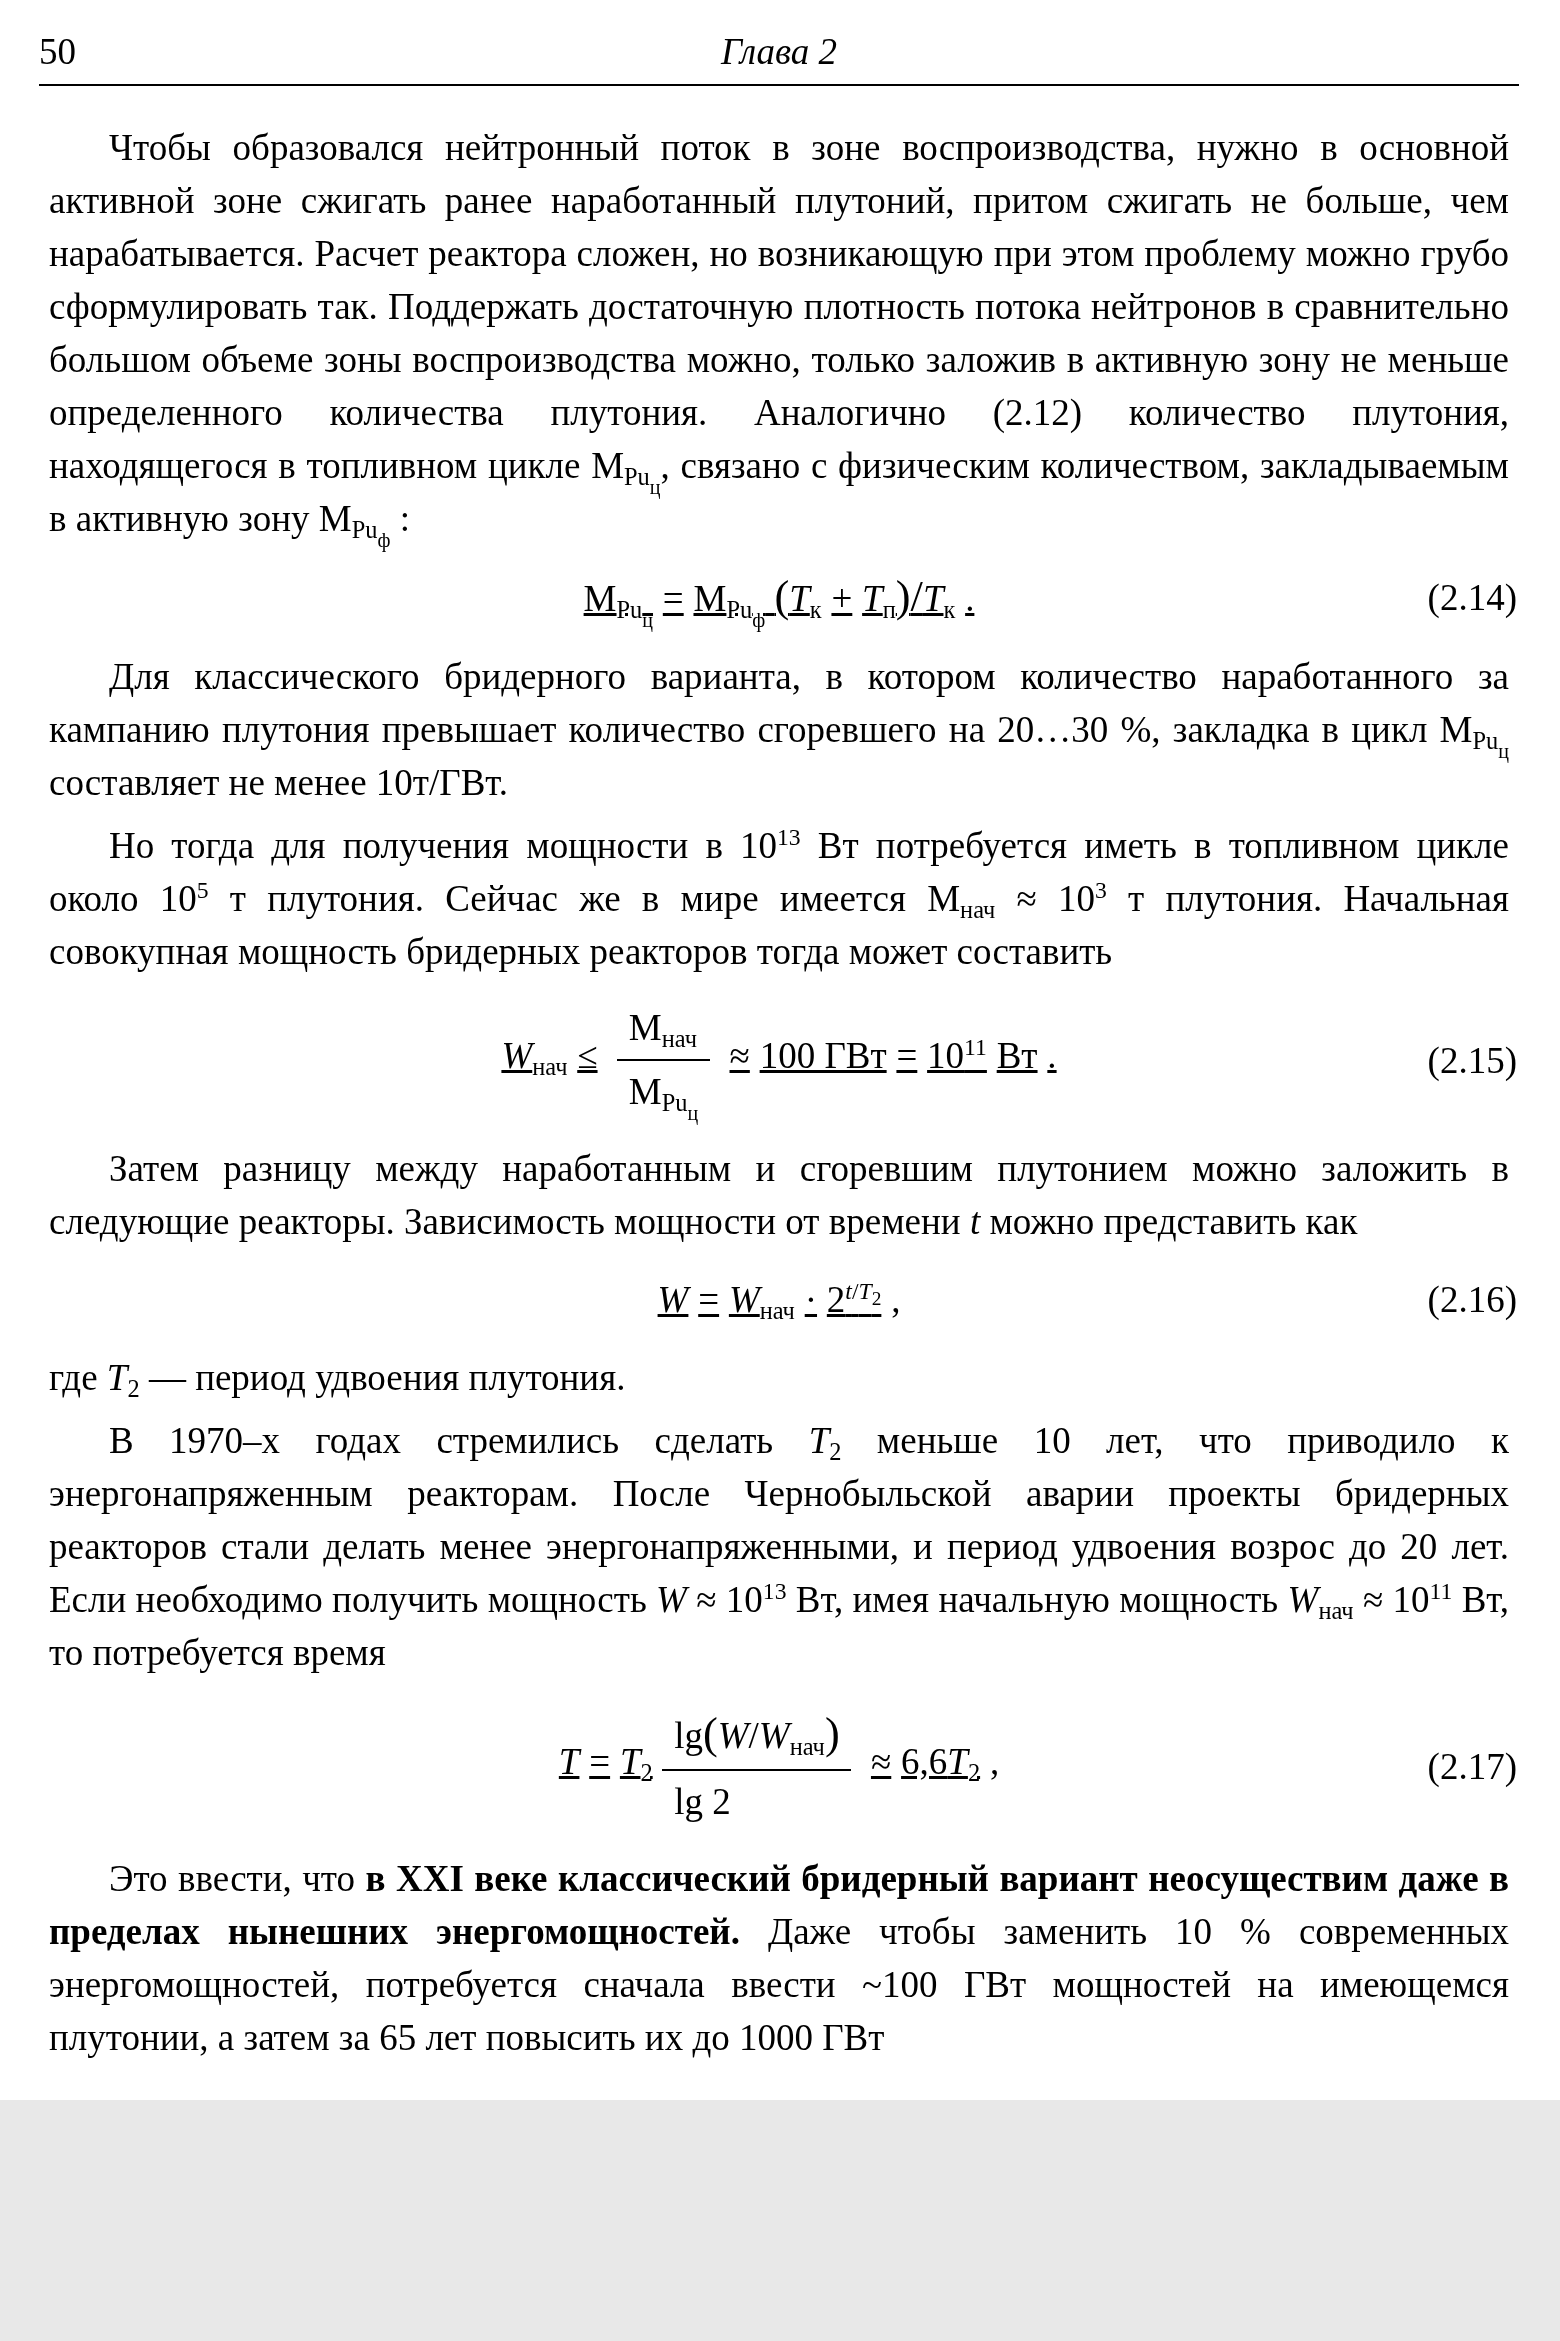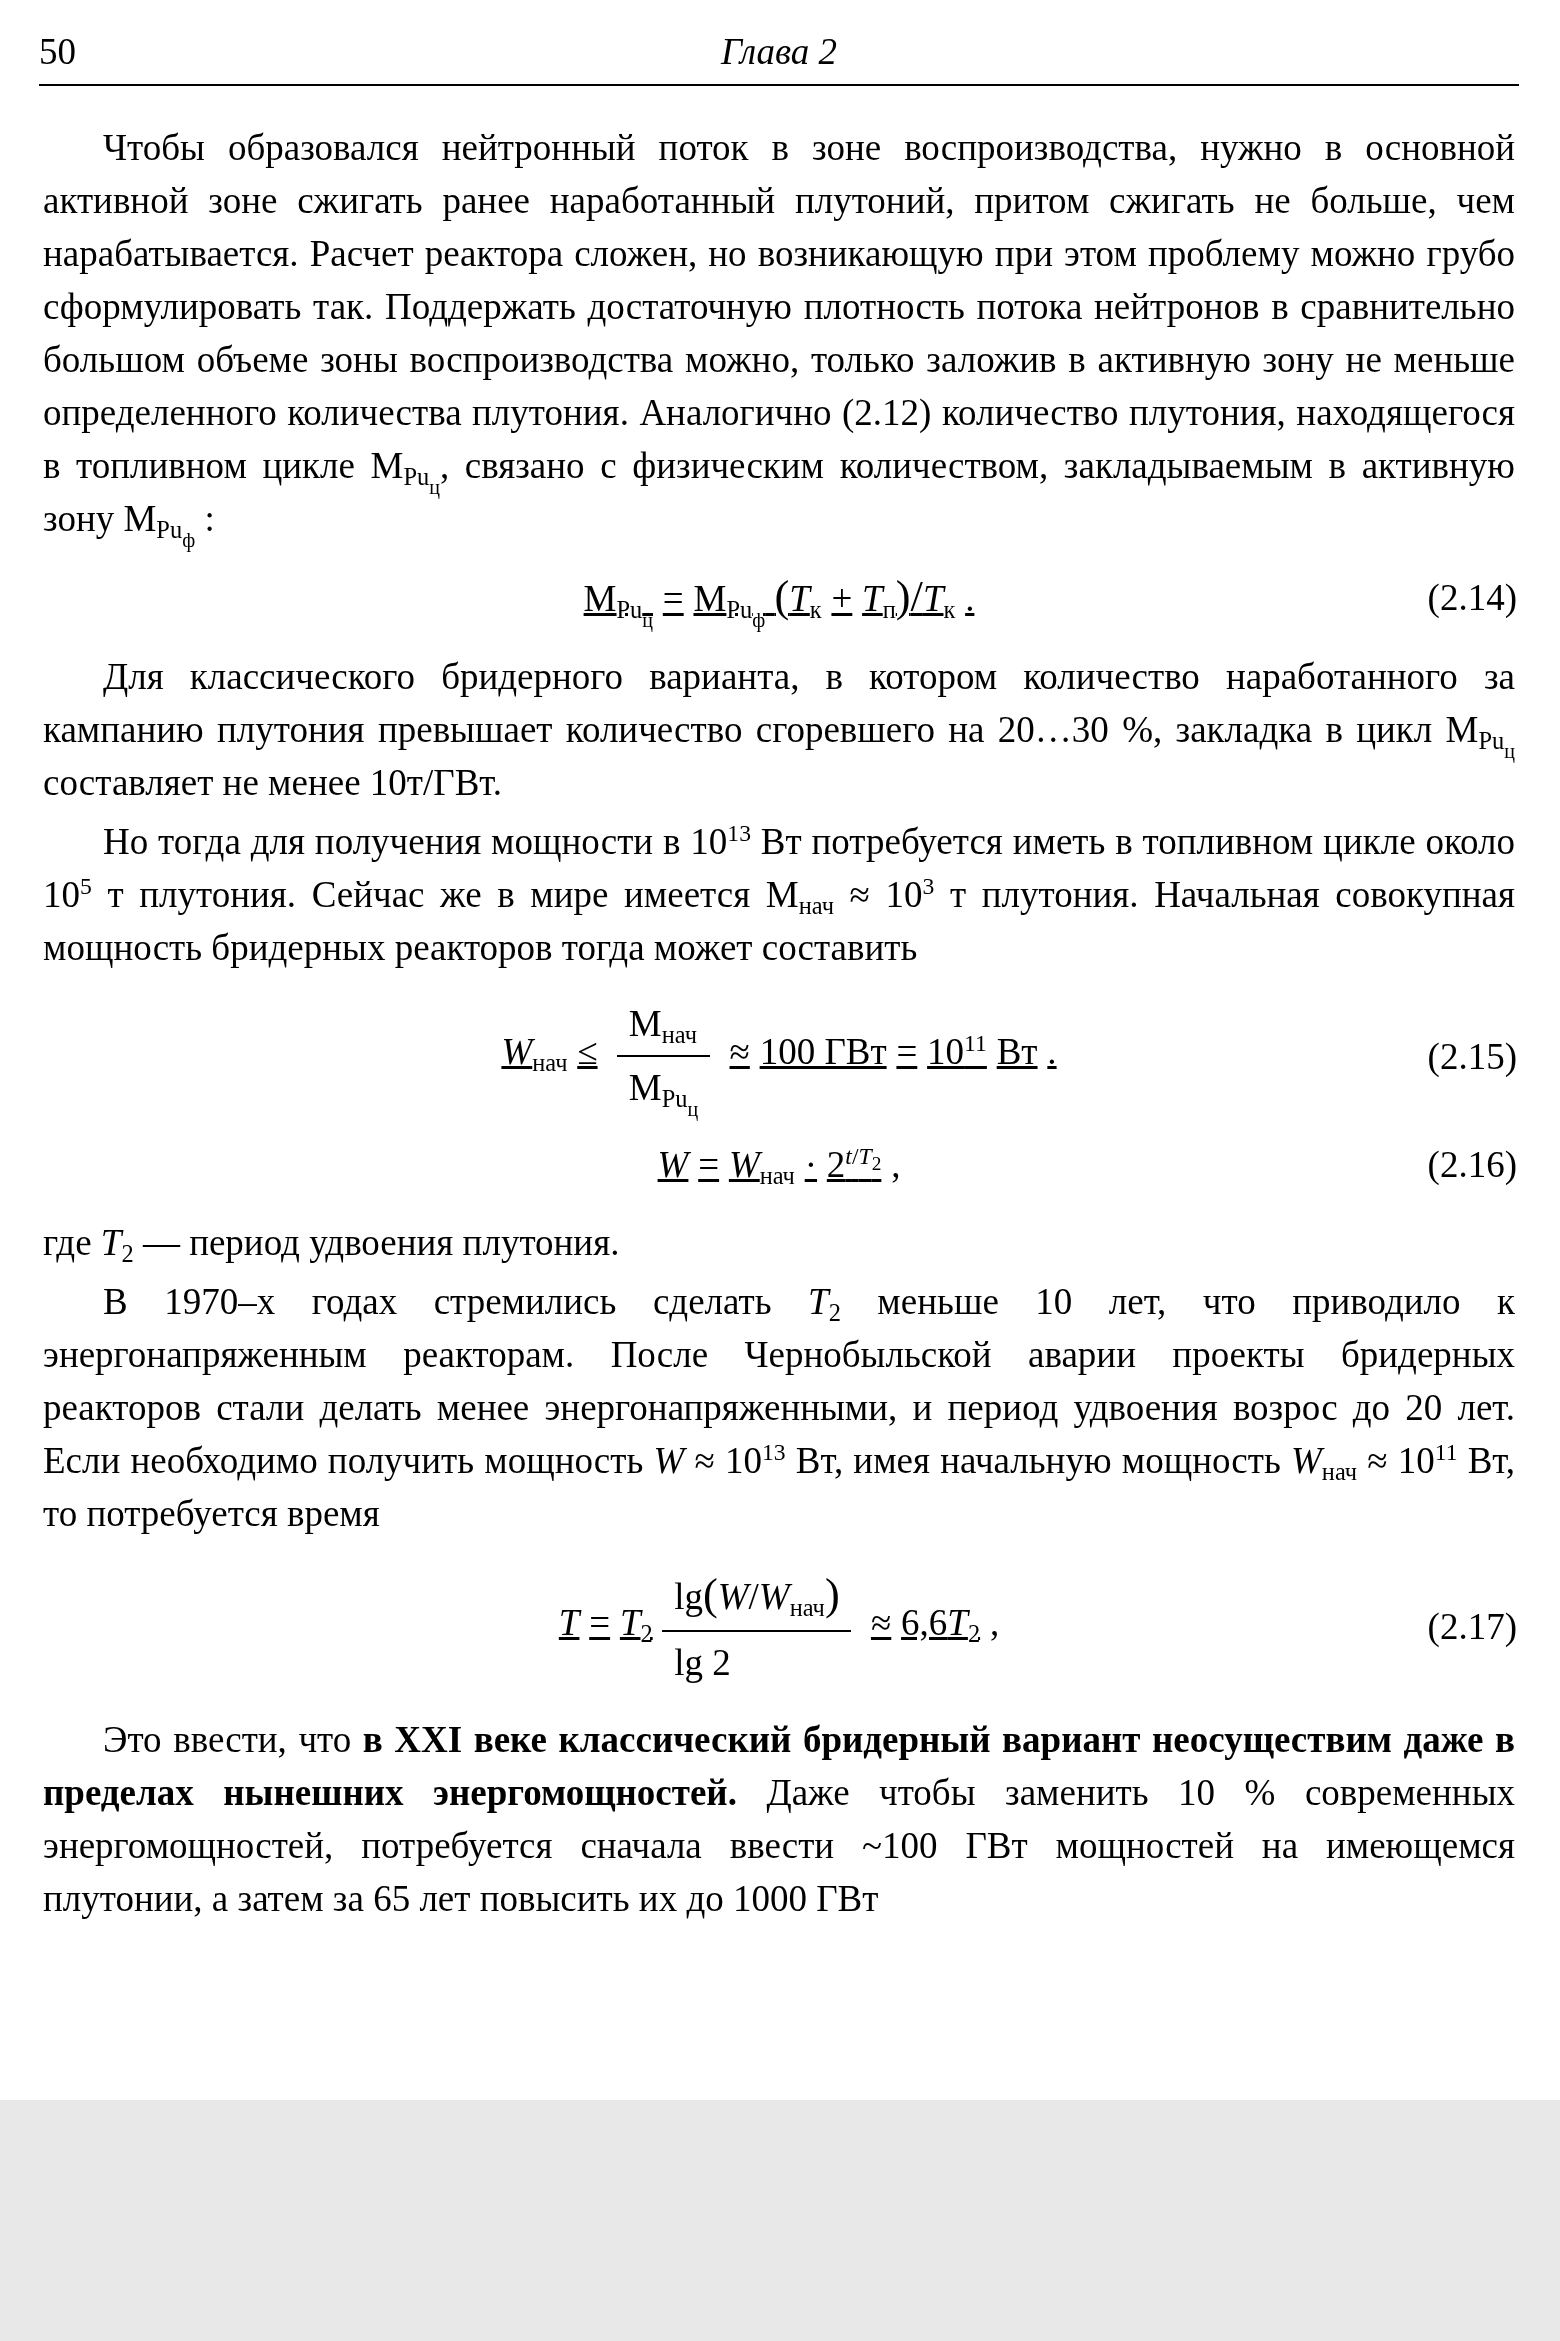--- a/index.html
+++ b/index.html
@@ -6,21 +6,21 @@
   .page {
     width: 1560px; height: 2100px; box-sizing: border-box;
     margin: 0 auto; background: #ffffff; color: #000000;
     padding: 25px 41px 0 39px;
     font-family: "Liberation Serif", "DejaVu Serif", serif;
     font-size: 37px; line-height: 53px;
     overflow: hidden;
   }
   .pagehead { position: relative; border-bottom: 2.9px solid #000; padding-bottom: 5.9px; margin-bottom: 35px; }
   .chap { position: absolute; left: 50%; transform: translateX(-50%); font-style: italic; }
-  p { margin: 4px; text-align: justify; hyphens: auto; font-family: Liberation Serif, serif; -webkit-hyphens: auto; }
+  p { margin: 10px; text-align: justify; hyphens: auto; font-family: Liberation Serif, serif; -webkit-hyphens: auto; }
   p.ind { text-indent: 60px; }
   p.gap { margin-top: 5.9px; }
   b { font-weight: bold; }
   .eqrow { position: relative; text-align: center; margin: 25px 0; text-decoration: underline; }
   .eqnum { position: absolute; right: 2px; top: 50%; transform: translateY(-50%); }
   .mi { font-style: italic; }
   .mr { font-style: normal; }
   .sub  { font-size: 0.66em; vertical-align: -0.30em; line-height: 0; }
   .sub2 { font-size: 0.82em; vertical-align: -0.45em; line-height: 0; }
   .sup  { font-size: 0.64em; vertical-align: 0.55em;  line-height: 0; }
@@ -53,20 +53,21 @@
 
     <p class="ind gap"><span>Для классического бридерного варианта, в котором количество наработанного за кампанию плутония превышает количество сгоревшего на 20…30 %, закладка в цикл </span><span><span class="mr">M</span><span class="sub"><span>Pu</span><span class="sub2">ц</span></span></span><span> составляет не менее 10т/ГВт.</span></p>
 
     <p class="ind gap"><span>Но тогда для получения мощности в </span><span><span class="mr">10</span><span class="sup">13</span></span><span> Вт потребуется иметь в топливном цикле около </span><span><span class="mr">10</span><span class="sup">5</span></span><span> т плутония. Сейчас же в мире имеется </span><span><span class="mr">M</span><span class="sub">нач</span></span><span> ≈ </span><span><span class="mr">10</span><span class="sup">3</span></span><span> т плутония. Начальная совокупная мощность бридерных реакторов тогда может составить</span></p>
 
     <div class="eqrow">
       <span><span class="mi">W</span><span class="sub">нач</span><span class="op">≤</span><span class="frac"><span class="num"><span class="mr">M</span><span class="sub">нач</span></span><span class="den"><span class="mr">M</span><span class="sub"><span>Pu</span><span class="sub2">ц</span></span></span></span><span class="op">≈</span><span class="mr">100 ГВт</span><span class="op">=</span><span class="mr">10</span><span class="sup">11</span><span class="mr endp">Вт</span><span class="endp">.</span></span>
       <span class="eqnum">(2.15)</span>
     </div>
 
+    <p class="ind gap"><span>Затем разницу между наработанным и сгоревшим плутонием можно заложить в следующие реакторы. Зависимость мощности от времени </span><span class="mi">t</span><span> можно представить как</span></p>
 
     <div class="eqrow">
       <span><span class="mi">W</span><span class="op">=</span><span class="mi">W</span><span class="sub">нач</span><span class="op">·</span><span class="mr">2</span><span class="sup"><span class="mi">t</span><span>/</span><span class="mi">T</span><span class="sub2">2</span></span><span class="endp">,</span></span>
       <span class="eqnum">(2.16)</span>
     </div>
 
     <p><span>где </span><span><span class="mi">T</span><span class="sub">2</span></span><span> — период удвоения плутония.</span></p>
 
     <p class="ind gap"><span>В 1970–х годах стремились сделать </span><span><span class="mi">T</span><span class="sub">2</span></span><span> меньше 10 лет, что приводило к энергонапряженным реакторам. После Чернобыльской аварии проекты бридерных реакторов стали делать менее энергонапряженными, и период удвоения возрос до 20 лет. Если необходимо получить мощность </span><span class="mi">W</span><span> ≈ </span><span><span class="mr">10</span><span class="sup">13</span></span><span> Вт</span><span>, имея начальную мощность </span><span><span class="mi">W</span><span class="sub">нач</span></span><span> ≈ </span><span><span class="mr">10</span><span class="sup">11</span></span><span> Вт</span><span>, то потребуется время</span></p>
 

